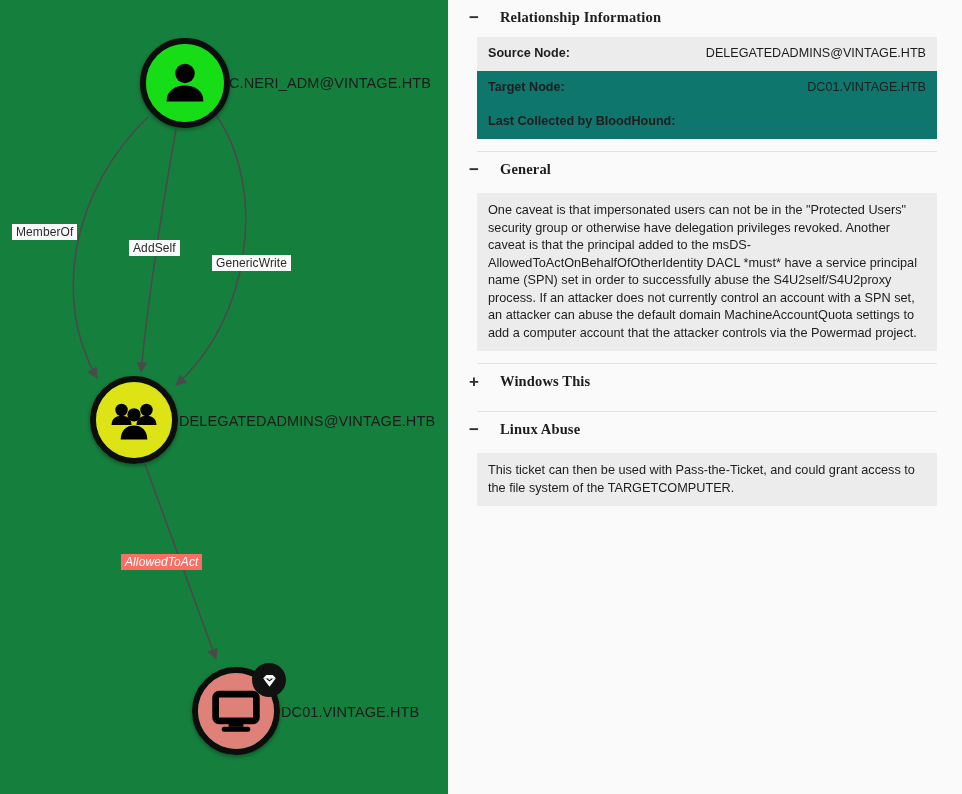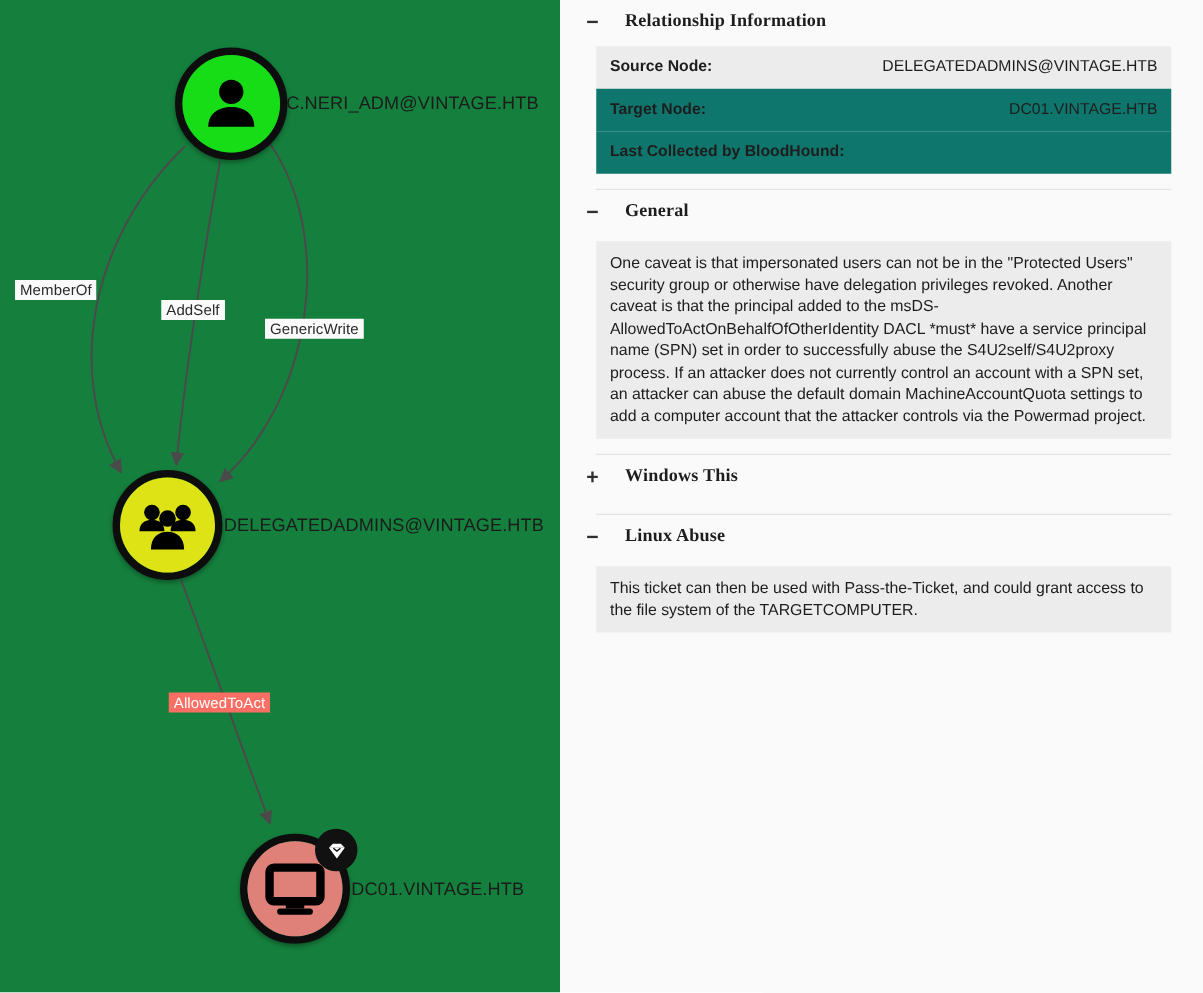--- a/index.html
+++ b/index.html
@@ -192,21 +192,21 @@
           <path d="M4 9 L8 5 L16 5 L20 9 Z" fill="#ffffff"></path>
           <path d="M8.4 9.6 L12 12.4 L15.6 9.6" fill="none" stroke="#111" stroke-width="1.5"></path>
         </svg>
       </div>
     </div>
     <div class="node-label" style="left:281px; top:704px;">DC01.VINTAGE.HTB</div>
 
     <div class="edge-label" style="left:12px; top:224px;">MemberOf</div>
     <div class="edge-label" style="left:129px; top:240px;">AddSelf</div>
     <div class="edge-label" style="left:212px; top:255px;">GenericWrite</div>
-    <div class="edge-label highlight" style="left:135px; top:554px;">AllowedToAct</div>
+    <div class="edge-label highlight" style="left:121px; top:554px;font-style:italic;">AllowedToAct</div>
   </div>
 
   <div id="pane-gap"></div>
 
   <div id="details">
 
     <div class="section-header">
       <span class="sign">−</span>
       <span class="sec-title">Relationship Information</span>
     </div>

